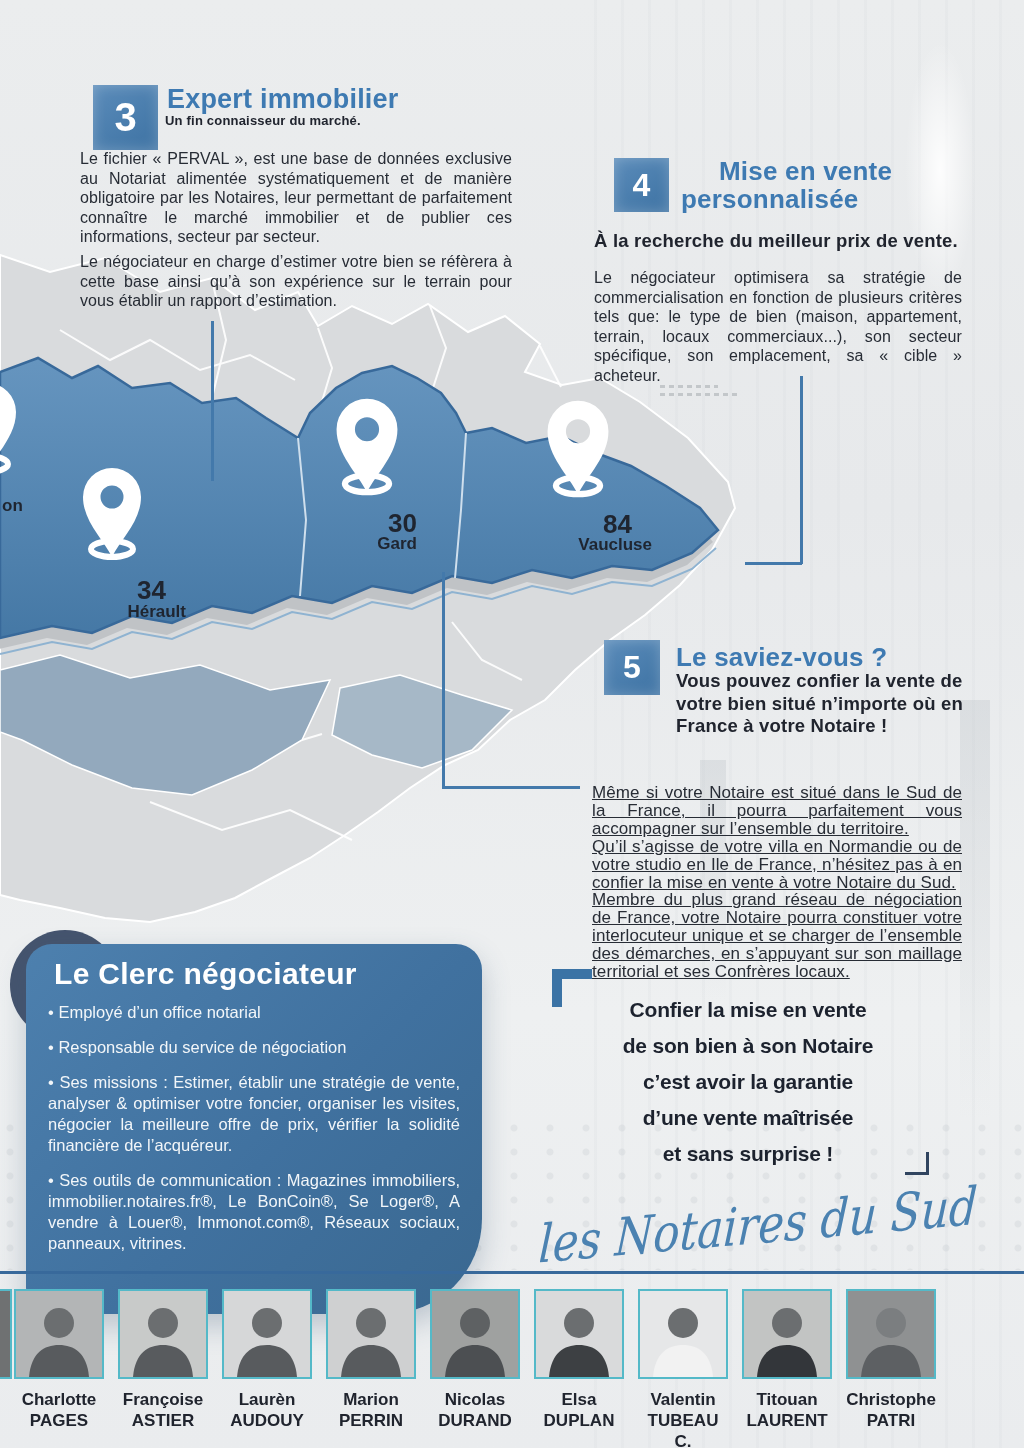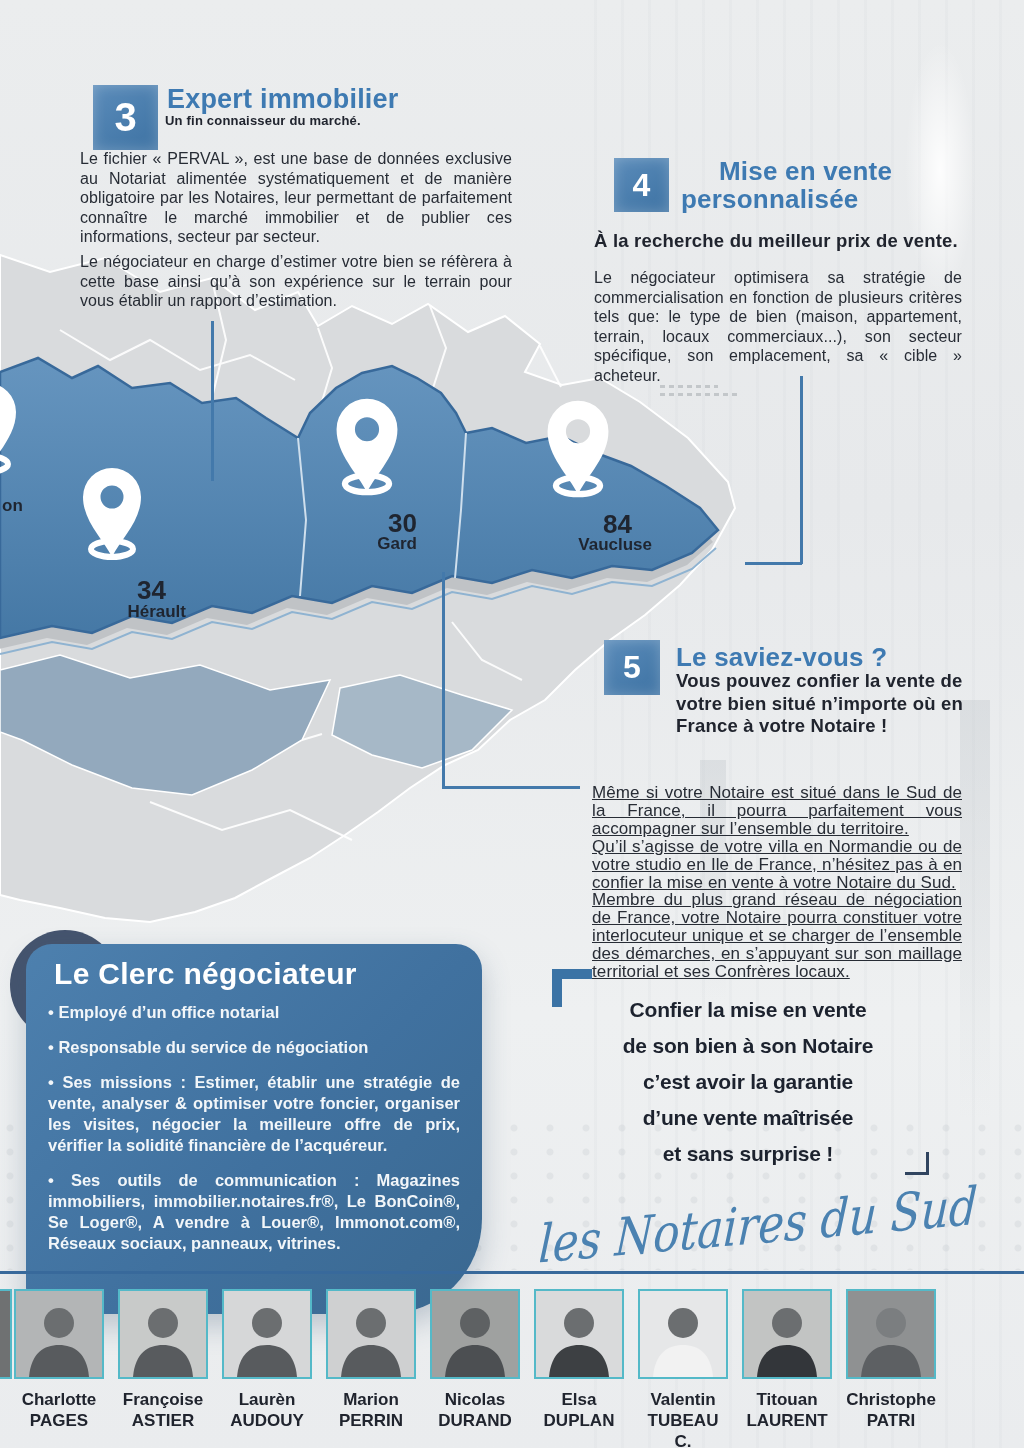--- a/index.html
+++ b/index.html
@@ -32,21 +32,21 @@
   .pin-label-name{position:absolute;color:#1f2530;font-weight:bold;font-size:17px;text-align:right;}
   .edge-label{position:absolute;color:#1f2530;font-weight:bold;font-size:17px;}
   
   .clerc-blob{position:absolute;left:10px;top:930px;width:110px;height:110px;border-radius:50%;background:#45546e;}
   .clerc-box{position:absolute;left:26px;top:944px;width:456px;height:370px;
       border-radius:26px 26px 95px 26px;
       background:linear-gradient(135deg,#4d80ae 0%,#40719f 55%,#3a6890 100%);
       box-shadow:0 12px 28px rgba(60,90,120,.28);}
   .clerc-title{position:absolute;left:28px;top:13px;color:#fff;font-size:30px;font-weight:bold;letter-spacing:.3px;}
   .clerc-bullets{position:absolute;left:22px;top:58px;width:412px;color:#f2f6f9;font-size:16.5px;line-height:21px;}
-  .clerc-bullets .b{margin-bottom:14px;font-weight:bold;}
+  .clerc-bullets .b{margin-bottom:14px;}
   .clerc-bullets .b::before{content:"• ";}
   .clerc-bullets .just{text-align:justify;}
   
   .quote-block{position:absolute;left:548px;top:992px;width:400px;text-align:center;
       color:#1c222e;font-size:21px;font-weight:bold;line-height:36px;letter-spacing:-.2px;}
   .bracket-tl{position:absolute;left:552px;top:969px;width:30px;height:28px;
       border-left:10px solid #3b73a5;border-top:10px solid #3b73a5;}
   .bracket-br{position:absolute;left:905px;top:1152px;width:21px;height:20px;
       border-right:3px solid #30445f;border-bottom:3px solid #30445f;}
   .sig-svg{position:absolute;left:540px;top:1164px;}

